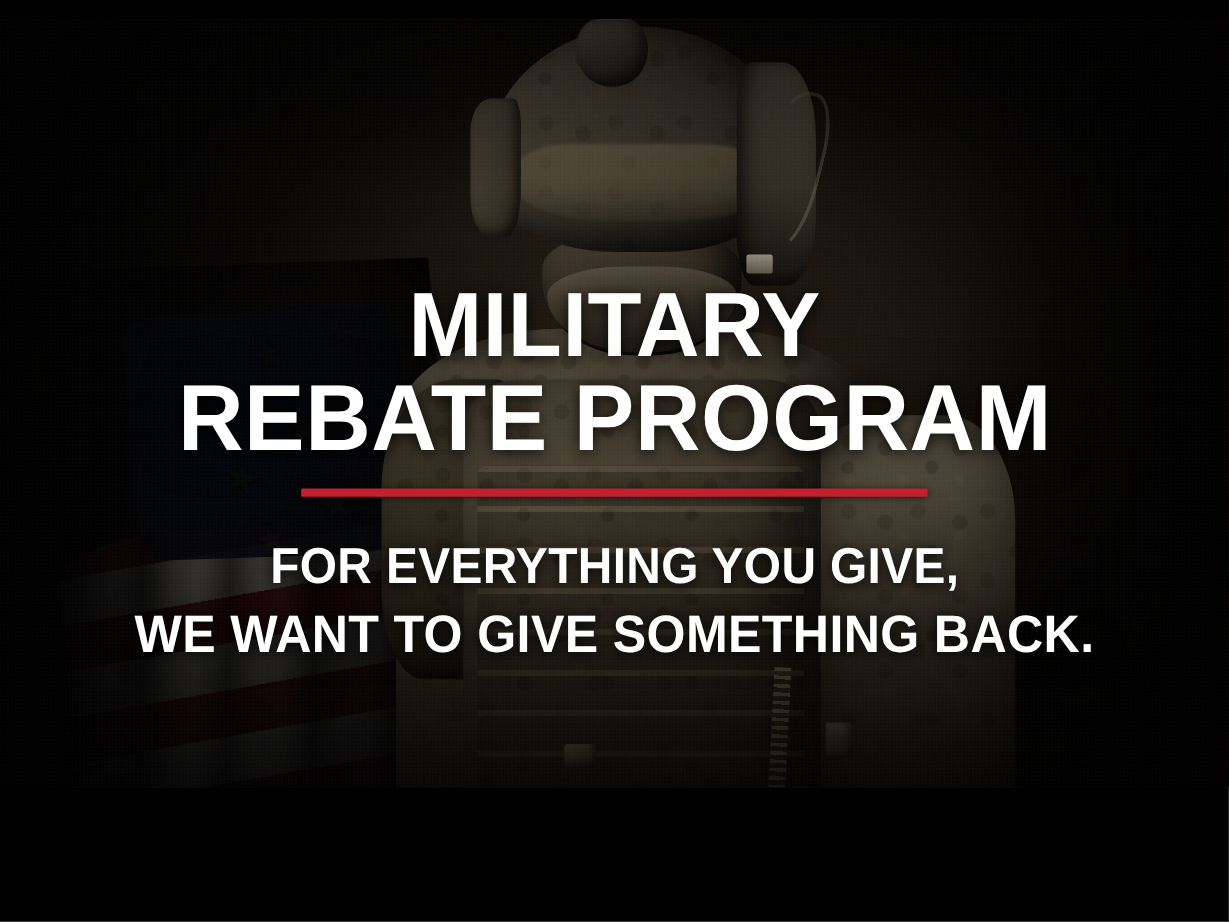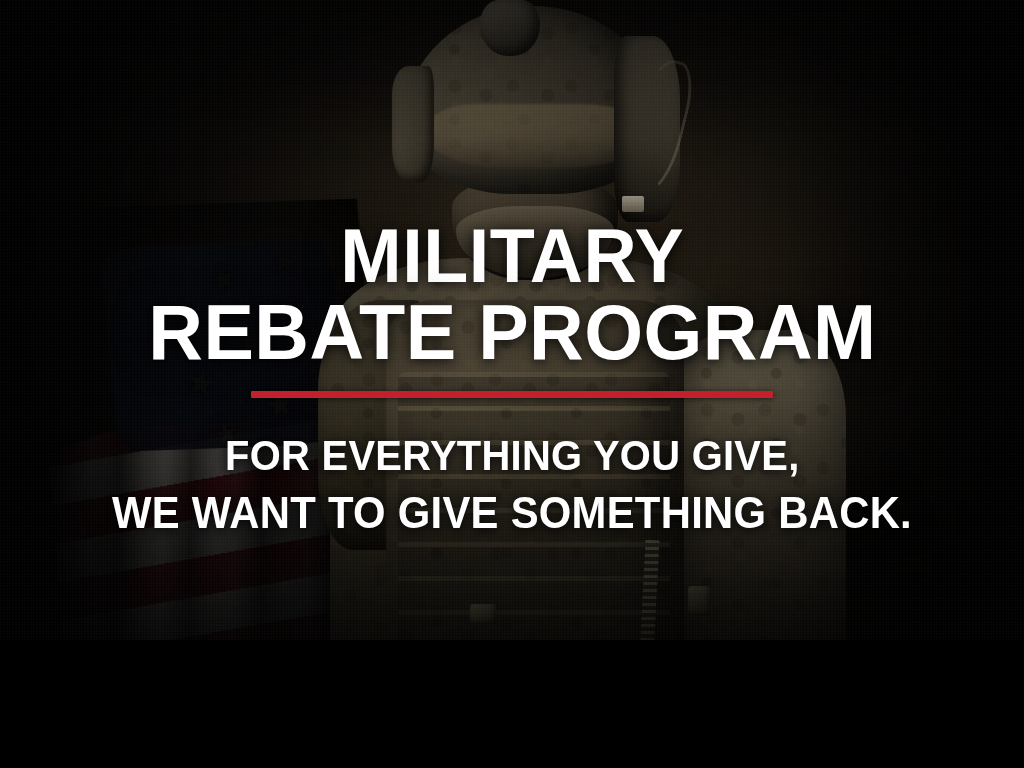--- a/index.html
+++ b/index.html
@@ -11,20 +11,21 @@
   body {
     font-family: "Liberation Sans", sans-serif;
   }
 
   #banner {
     position: relative;
     width: 1024px;
     height: 640px;
     overflow: hidden;
     background: #b91c1c;
+    margin-top: 16px;
   }
 
   
   .photo {
     position: absolute;
     inset: 0;
     overflow: hidden;
   }
 
   

